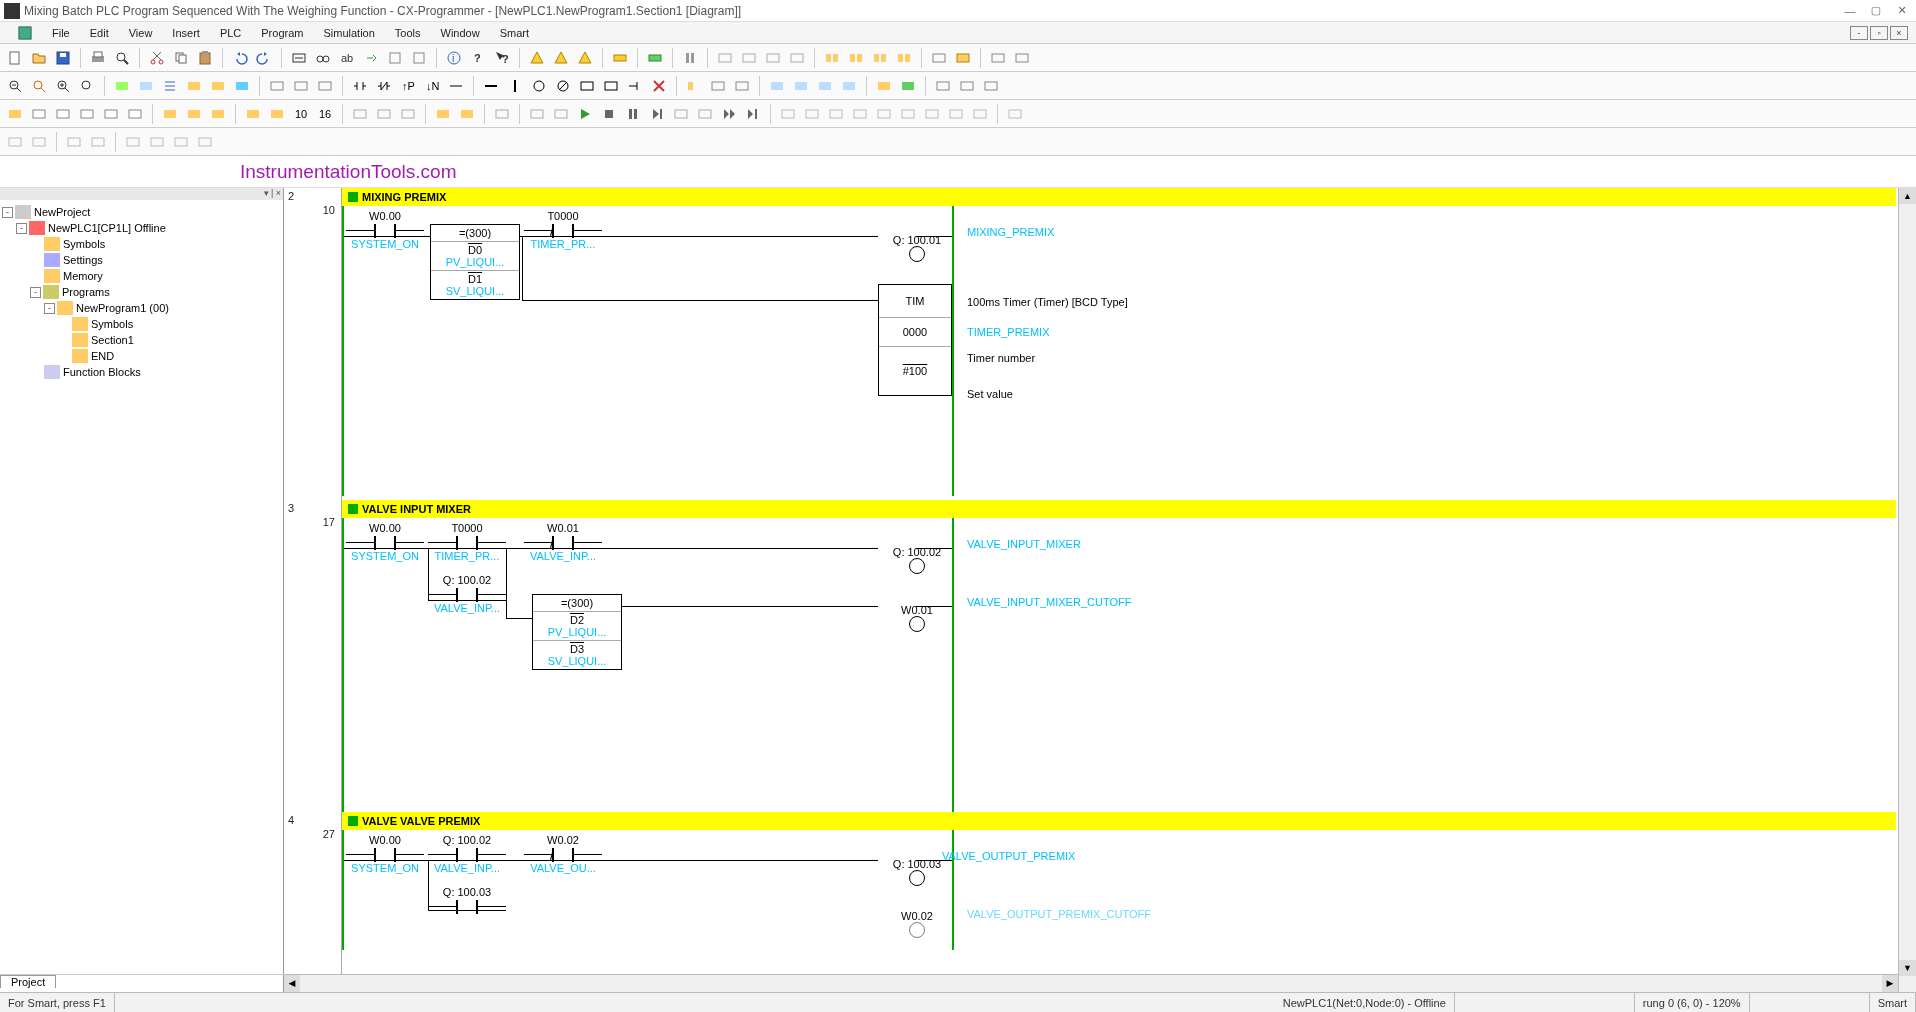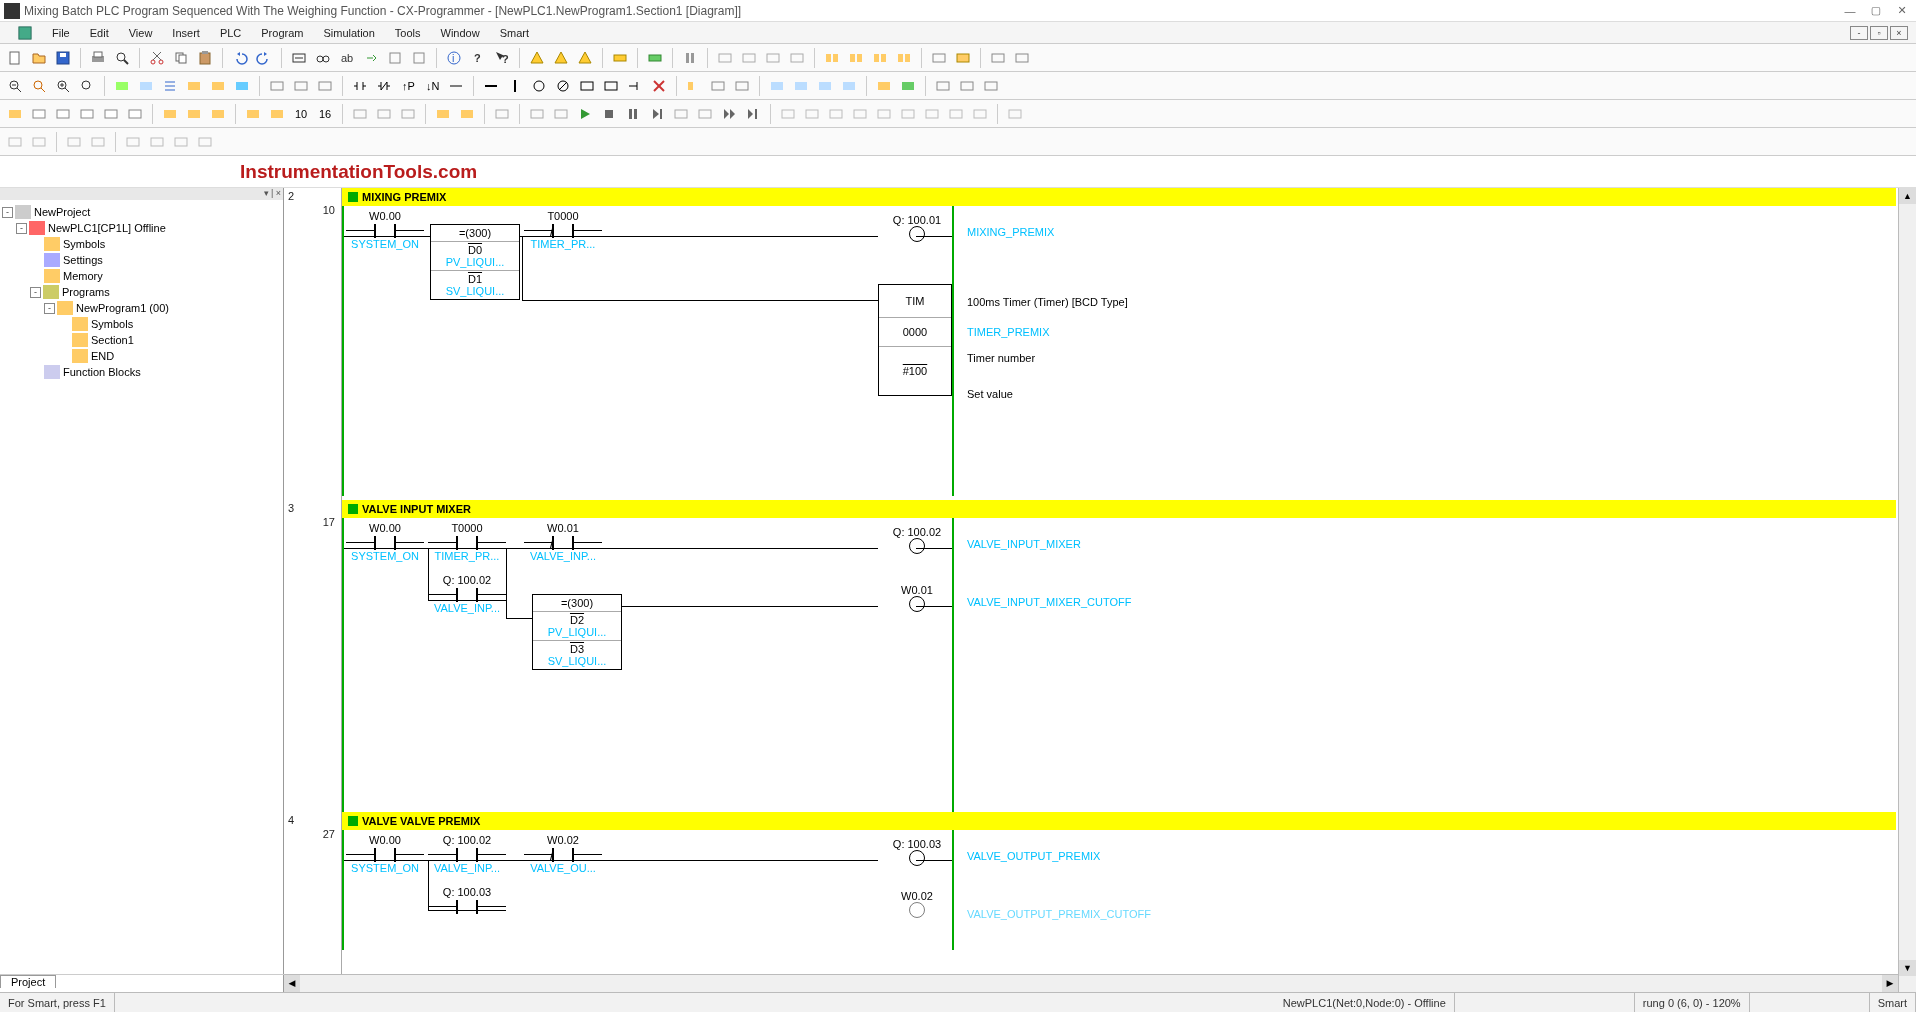--- a/index.html
+++ b/index.html
@@ -11,21 +11,21 @@
 .menubar { height:22px; background:#f5f5f5; display:flex; align-items:center; padding:0 8px; border-bottom:1px solid #ccc;}
 .menubar .mitem { padding:0 10px; cursor:pointer; color:#222; height:100%; display:flex; align-items:center;}
 .menubar .mitem:first-child svg { width:14px; height:14px; }
 .menubar .winctls-right { margin-left:auto; display:flex; }
 .menubar .winctls-right span { width:18px; height:14px; border:1px solid #888; margin-left:2px; font-size:9px; display:flex; align-items:center; justify-content:center; color:#444;}
 .toolbar { height:28px; background:#fafafa; border-bottom:1px solid #ccc; display:flex; align-items:center; padding:0 4px; gap:2px; }
 .toolbar .tbtn { width:22px; height:22px; display:flex; align-items:center; justify-content:center; cursor:pointer; }
 .toolbar .tbtn svg { width:16px; height:16px; }
 .toolbar .sep { width:1px; height:20px; background:#ccc; margin:0 4px; }
 .brand-row { height:32px; background:#fff; display:flex; align-items:center; padding-left:240px; border-bottom:1px solid #ddd; }
-.brand-row .brand { font-weight:bold; font-size:19px; color:#b91c1c; }
+.brand-row .brand { font-weight:normal; font-size:19px; color:#a21caf; }
 .main { display:flex; height:calc(100% - 22px - 22px - 28px - 28px - 28px - 28px - 32px - 20px); }
 .sidebar { width:284px; border-right:1px solid #999; background:#fff; overflow:auto; }
 .sidebar .closer { height:12px; background:#e8e8e8; text-align:right; font-size:9px; padding-right:2px; color:#555;}
 .tree { padding:4px 2px; }
 .tree .node { display:flex; align-items:center; padding:1px 0; cursor:pointer; white-space:nowrap;}
 .tree .exp { width:11px; height:11px; border:1px solid #888; margin-right:2px; font-size:9px; line-height:9px; text-align:center; color:#444; }
 .tree .ico { width:16px; height:14px; margin-right:3px; }
 .tree .lbl { color:#000; }
 .proj-tab { height:18px; border-top:1px solid #ccc; }
 .proj-tab span { display:inline-block; padding:0 10px; border:1px solid #999; border-bottom:none; background:#fff; font-size:11px;}
@@ -47,21 +47,21 @@
 .cont-sym { position:absolute; width:78px; }
 .cont-sym .addr { text-align:center; color:#000; font-size:11px; height:14px;}
 .cont-sym .sym { height:14px; position:relative; }
 .cont-sym .sym::before{content:"";position:absolute;left:0;top:6px;height:1px;width:28px;background:#000;}
 .cont-sym .sym::after{content:"";position:absolute;right:0;top:6px;height:1px;width:28px;background:#000;}
 .cont-sym .sym .bar-l{position:absolute;left:28px;top:0;width:2px;height:14px;background:#000;}
 .cont-sym .sym .bar-r{position:absolute;right:28px;top:0;width:2px;height:14px;background:#000;}
 .cont-sym.nc .sym .slash{position:absolute;left:26px;top:-1px;font-size:14px;color:#000;}
 .cont-sym .name { text-align:center; color:#00c0ff; font-size:11px; white-space:nowrap; overflow:hidden; text-overflow:ellipsis;}
 .coil { position:absolute; width:78px; }
-.coil .addr { text-align:center; color:#000; font-size:11px;}
+.coil .addr { text-align:center; color:#000; font-size:11px;margin-top:20px;}
 .coil .circ { width:16px; height:16px; border:1.5px solid #000; border-radius:50%; margin:0 auto;}
 .instr-box { position:absolute; border:1px solid #000; background:#fff; text-align:center; }
 .instr-box .row { border-top:1px solid #aaa; padding:2px 4px; }
 .instr-box .row.first{border-top:none;}
 .instr-box .param { color:#000; }
 .instr-box .pname { color:#00c0ff; font-size:11px; white-space:nowrap; overflow:hidden; text-overflow:ellipsis;}
 .instr-box .ol { text-decoration:overline; }
 .side-txt { position:absolute; color:#000; font-size:11px;}
 .side-txt.blue { color:#00c0ff; }
 .status { height:20px; background:#f2f2f2; border-top:1px solid #bbb; display:flex; align-items:center; font-size:11px; color:#333;}
@@ -1054,21 +1054,21 @@
             <span class="bar-l"></span>
             <span class="bar-r"></span>
             <span class="slash">/</span>
           </div>
           <div class="name">VALVE_OU...</div>
         </div>
       <div class="coil" style="top:650px;left:536px">
           <div class="addr">Q: 100.03</div>
           <div class="circ"></div>
         </div>
-      <div class="side-txt blue" style="top:662px;left:625px">VALVE_OUTPUT_PREMIX</div>
+      <div class="side-txt blue" style="top:662px;left:600px">VALVE_OUTPUT_PREMIX</div>
 
       <div class="wire" style="top:672px;left:86px;width:1px;height:50px"></div>
       <div class="wire" style="top:722px;left:86px;width:78px;height:1px"></div>
       <div class="cont-sym" style="top:698px;left:86px">
           <div class="addr">Q: 100.03</div>
           <div class="sym">
             <span class="bar-l"></span>
             <span class="bar-r"></span>
           </div>
           <div class="name"></div>

